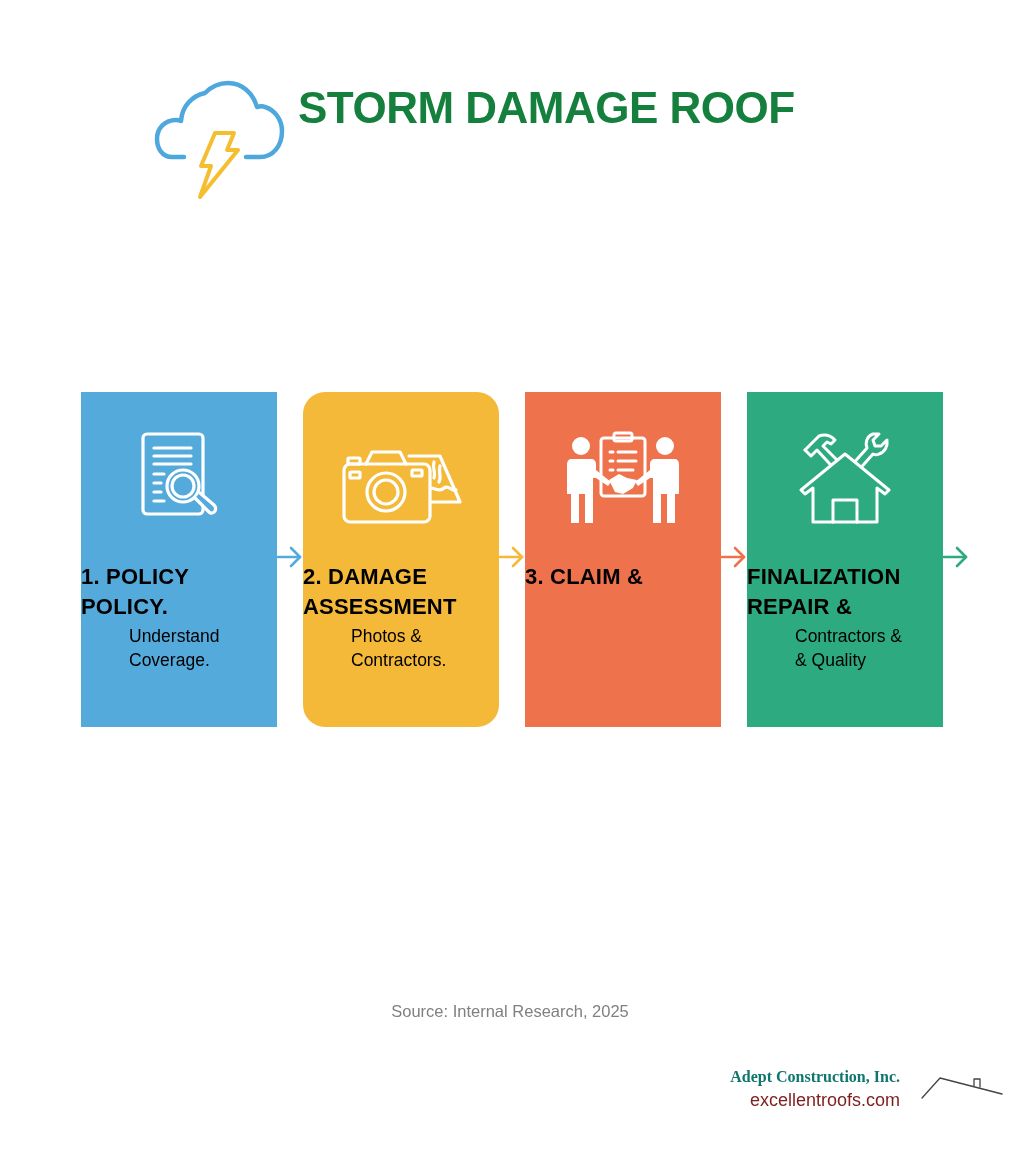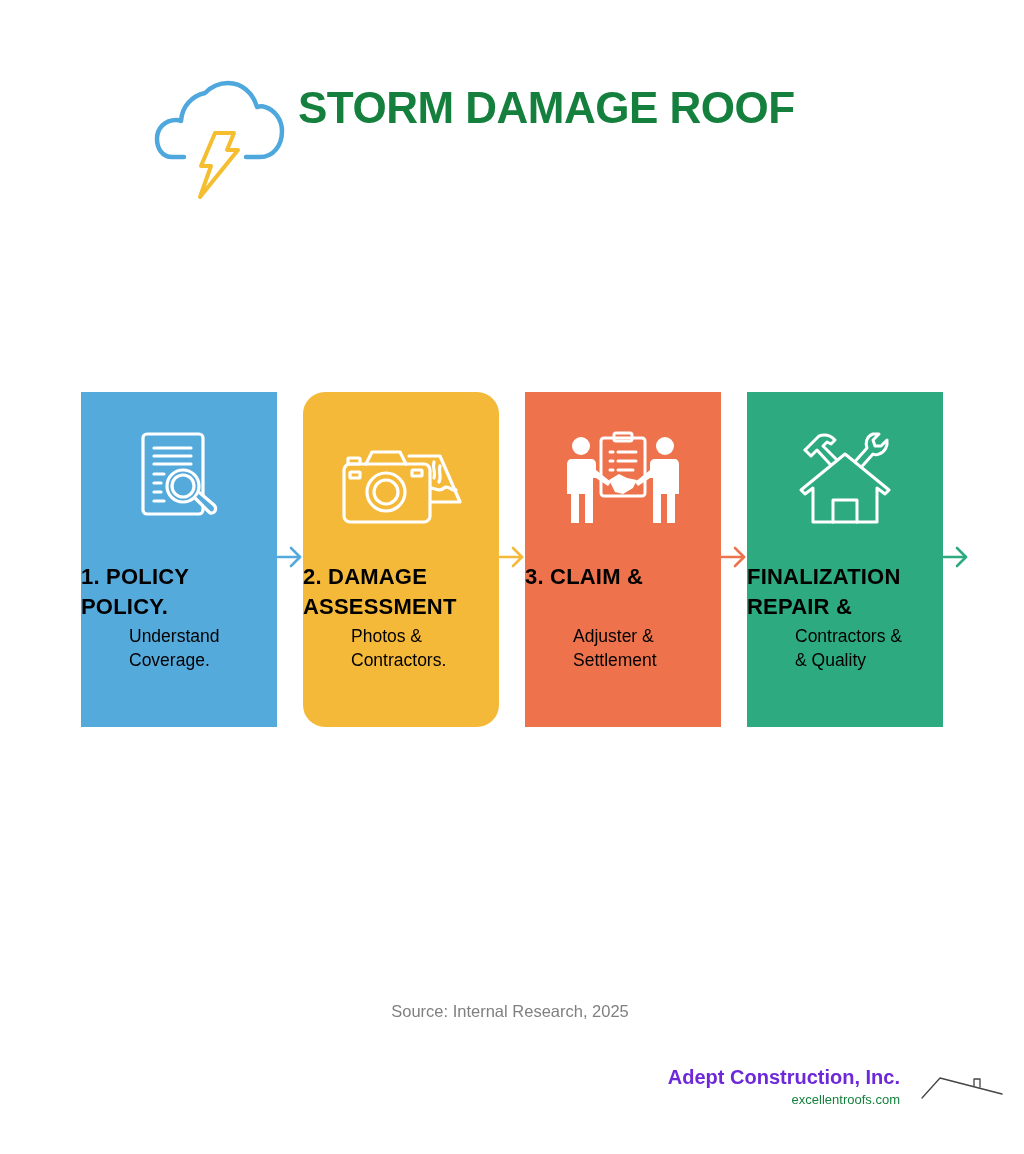--- a/index.html
+++ b/index.html
@@ -103,33 +103,33 @@
       margin-top: 37px;
     }
 
     .brand {
       position: absolute;
       right: 124px;
       top: 1064px;
       text-align: right;
     }
     .brand-name {
-      font-family: Liberation Sans, sans-serif;
+      font-family: Liberation Serif, serif;
       font-weight: 700;
-      font-size: 20px;
+      font-size: 16px;
       line-height: 26px;
-      color: #6d28d9;
+      color: #0f766e;
       display: block;
     }
     .brand-url {
       font-family: "Liberation Sans", sans-serif;
       font-weight: 400;
-      font-size: 13px;
+      font-size: 18px;
       line-height: 20px;
-      color: #15803d;
+      color: #7f1d1d;
       display: block;
     }
     .roof-logo {
       position: absolute;
       left: 920px;
       top: 1068px;
       width: 84px;
       height: 34px;
     }
   </style>
@@ -218,24 +218,20 @@
       <circle cx="18" cy="18" r="9"></circle>
       <path d="M8 31 H28 C31 31 33 33 33 36 L33 42 L48 54 L45 58 L33 50 L30 50 L30 95 L22 95 L22 66 L16 66 L16 95 L8 95 L8 66 L4 66 L4 36 C4 33 6 31 8 31 Z"></path>
       <circle cx="102" cy="18" r="9"></circle>
       <path d="M112 31 H92 C89 31 87 33 87 36 L87 42 L72 54 L75 58 L87 50 L90 50 L90 95 L98 95 L98 66 L104 66 L104 95 L112 95 L112 66 L116 66 L116 36 C116 33 114 31 112 31 Z"></path>
       <path d="M46 52 L56 46 L64 50 L74 52 L70 60 L60 66 L52 64 Z"></path>
     </g>
   </svg>
   <div class="stage-title">
     <span>3. CLAIM &amp;</span>
   </div>
-  <div class="stage-desc">
-    <span>Adjuster &amp;</span>
-    <span>Settlement</span>
-  </div>
 </div>
 
 <svg class="arrow" style="left:720px;" viewBox="0 0 28 24" fill="none" stroke="#ee734c" stroke-width="2.6" stroke-linecap="round" stroke-linejoin="round">
   <line x1="2" y1="12" x2="24" y2="12"></line>
     <polyline points="15,3 24,12 15,21"></polyline>
 </svg>
 
 <div class="stage" style="left:747px;background:#2eaa81;">
   <svg class="icon" viewBox="0 0 100 100" fill="none" stroke="#ffffff" stroke-width="3" stroke-linecap="round" stroke-linejoin="round">
     <path d="M10 22 L24 8 C30 6 36 8 40 12 L36 16 L32 14 L28 18 L50 40"></path>

